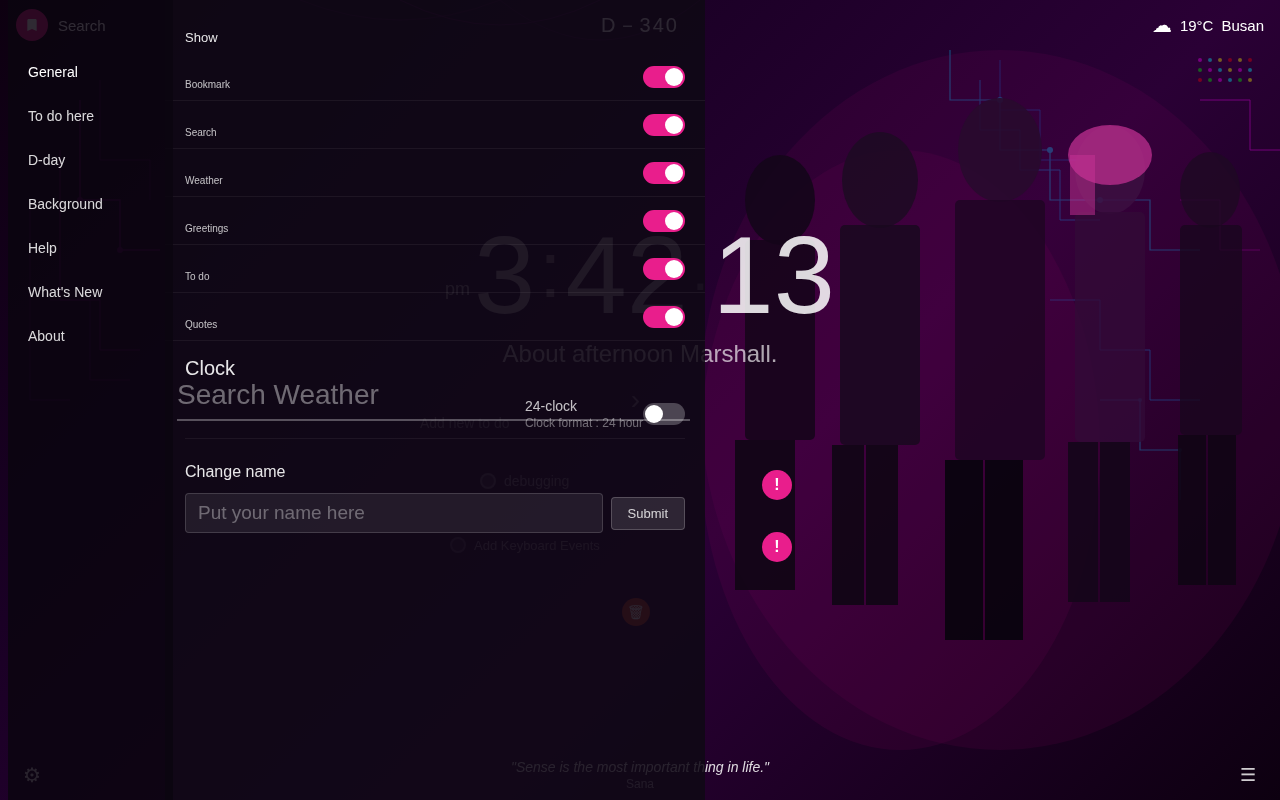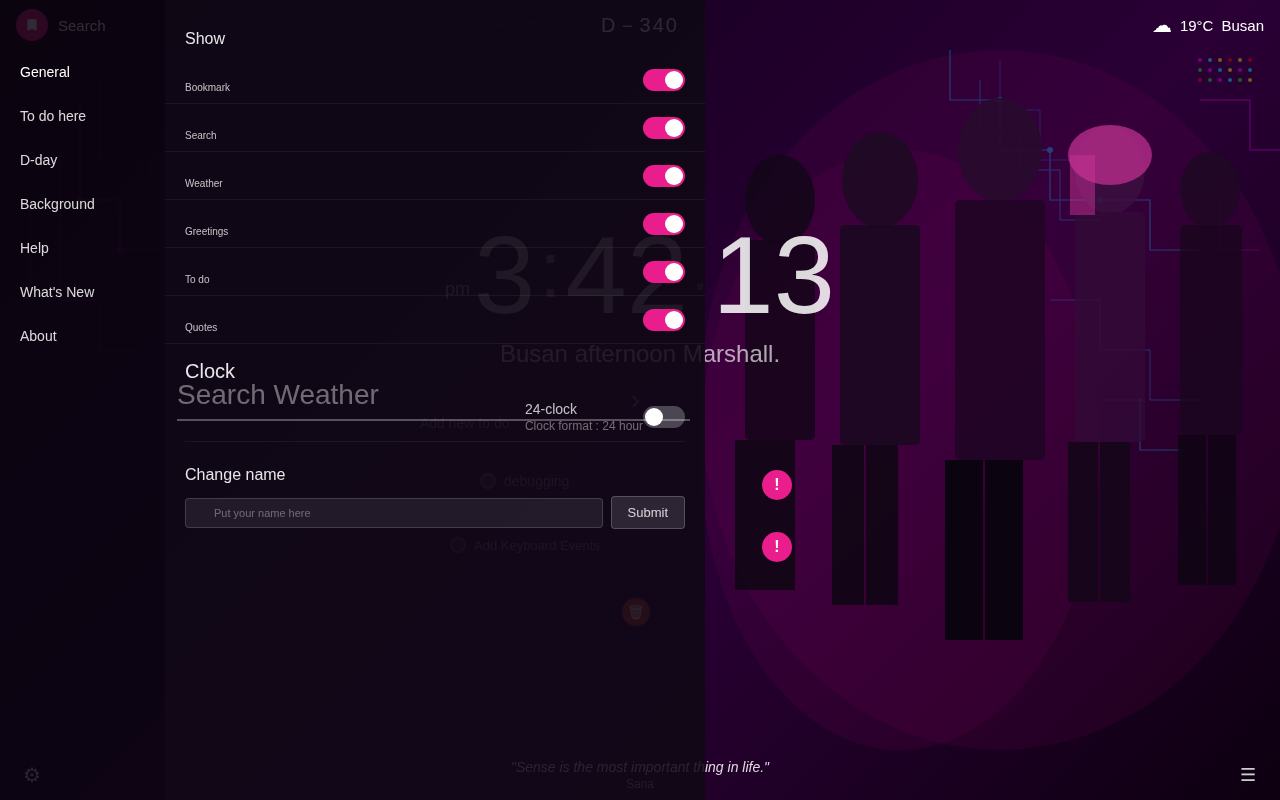--- a/index.html
+++ b/index.html
@@ -224,21 +224,21 @@
       background: transparent;
       border: none;
       cursor: pointer;
       color: rgba(255,255,255,0.8);
       font-size: 18px;
     }
 
     
     .sidebar {
       position: absolute;
-      left: 0;
+      left: 8px;
       top: 0;
       bottom: 0;
       width: 165px;
       background: rgba(10, 5, 15, 0.85);
       z-index: 20;
       display: flex;
       flex-direction: column;
       padding-top: 50px;
     }
 
@@ -263,21 +263,21 @@
       bottom: 0;
       width: 540px;
       background: rgba(15, 8, 20, 0.88);
       z-index: 19;
       overflow-y: auto;
       padding: 20px 0 20px 0;
     }
 
     .settings-section-title {
       color: rgba(255,255,255,0.9);
-      font-size: 16px;
+      font-size: 13px;
       font-weight: 400;
       padding: 10px 20px 8px 20px;
     }
 
     .settings-row {
       display: flex;
       align-items: center;
       justify-content: space-between;
       padding: 10px 20px;
       border-bottom: 1px solid rgba(255,255,255,0.06);
@@ -382,23 +382,23 @@
       display: flex;
       gap: 8px;
       align-items: center;
     }
 
     .name-input {
       flex: 1;
       background: rgba(255,255,255,0.08);
       border: 1px solid rgba(255,255,255,0.15);
       border-radius: 4px;
-      padding: 8px 28px;
+      padding: 8px 12px;
       color: rgba(255,255,255,0.5);
-      font-size: 11px;
+      font-size: 19px;
       outline: none;
     }
 
     .name-input::placeholder {
       color: rgba(255,255,255,0.35);
     }
 
     .submit-btn {
       background: rgba(255,255,255,0.12);
       border: 1px solid rgba(255,255,255,0.2);
@@ -678,21 +678,21 @@
 
   <div class="clock-area">
     <div class="clock-display">
       <span class="clock-ampm">pm</span>
       <span class="clock-hours">3</span>
       <span class="clock-sep">:</span>
       <span class="clock-minutes">42</span>
       <span class="clock-sep2">.</span>
       <span class="clock-seconds">13</span>
     </div>
-    <div class="greeting">Busan afternoon Marshall.</div>
+    <div class="greeting">About afternoon Marshall.</div>
   </div>
 
   <div class="search-weather">
     <input class="search-weather-input" type="text" placeholder="Search Weather" style="">
   </div>
 
   <div class="add-todo-overlay">
     <span>Add new to do</span>
   </div>
 

